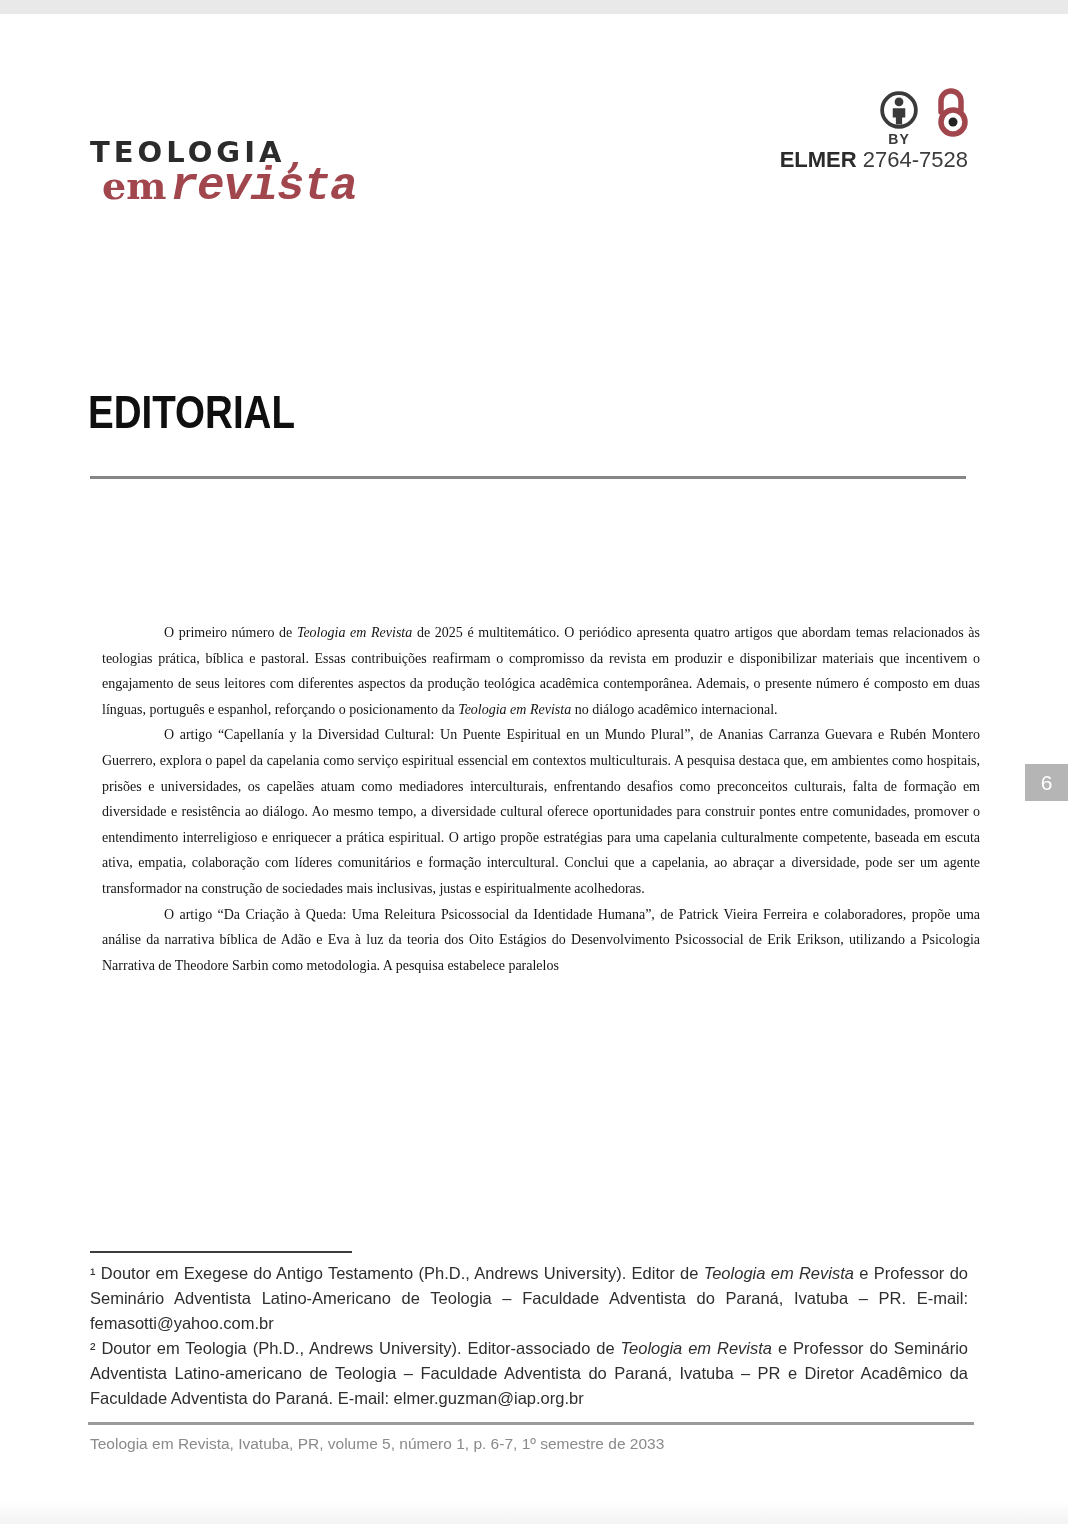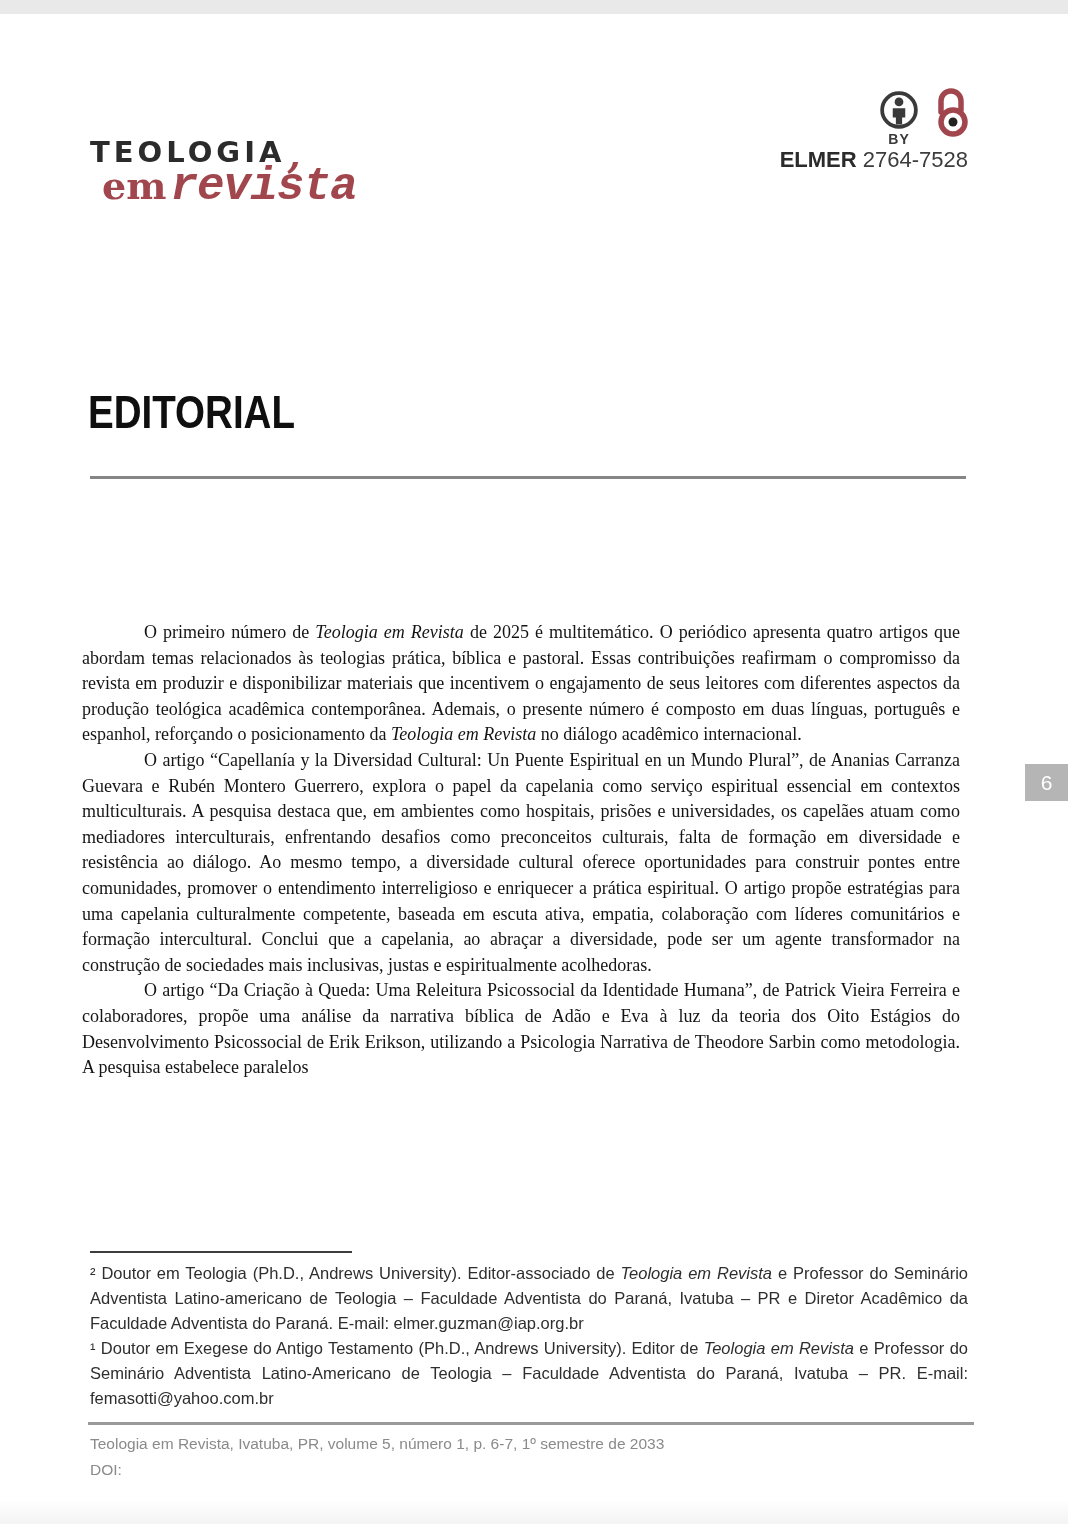--- a/index.html
+++ b/index.html
@@ -45,22 +45,22 @@
     color:#0f0f0f; letter-spacing:0px; transform:scaleX(0.82); transform-origin:left;
     white-space:nowrap;
   }
   .title-rule { position:absolute; left:90px; top:462px; width:876px; height:3px; background:#868686; }
   .authors {
     position:absolute; left:400px; top:529px; width:566px; text-align:right;
     font-weight:bold; font-size:19.5px; line-height:30px; color:#111;
   }
   
   .body-text {
-    position:absolute; left:82px; top:606px; width:878px;
-    font-family:"Liberation Serif", serif; font-size:18px; line-height:25.6px;
+    position:absolute; left:102px; top:606px; width:878px;
+    font-family:"Liberation Serif", serif; font-size:14px; line-height:25.6px;
     color:#141414; text-align:justify;
   }
   .body-text p { text-indent:62px; }
   .it { font-style:italic; }
   
   .page-badge {
     position:absolute; right:0; top:750px; width:43px; height:37px;
     background:#b5b5b5; color:#ffffff; font-size:21px;
     display:flex; align-items:center; justify-content:center;
   }
@@ -125,24 +125,23 @@
   <div class="body-text">
       <p><span>O primeiro número de </span><span class="it">Teologia em Revista</span><span> de 2025 é multitemático. O periódico apresenta quatro artigos que abordam temas relacionados às teologias prática, bíblica e pastoral. Essas contribuições reafirmam o compromisso da revista em produzir e disponibilizar materiais que incentivem o engajamento de seus leitores com diferentes aspectos da produção teológica acadêmica contemporânea. Ademais, o presente número é composto em duas línguas, português e espanhol, reforçando o posicionamento da </span><span class="it">Teologia em Revista</span><span> no diálogo acadêmico internacional.</span></p>
       <p><span>O artigo “Capellanía y la Diversidad Cultural: Un Puente Espiritual en un Mundo Plural”, de Ananias Carranza Guevara e Rubén Montero Guerrero, explora o papel da capelania como serviço espiritual essencial em contextos multiculturais. A pesquisa destaca que, em ambientes como hospitais, prisões e universidades, os capelães atuam como mediadores interculturais, enfrentando desafios como preconceitos culturais, falta de formação em diversidade e resistência ao diálogo. Ao mesmo tempo, a diversidade cultural oferece oportunidades para construir pontes entre comunidades, promover o entendimento interreligioso e enriquecer a prática espiritual. O artigo propõe estratégias para uma capelania culturalmente competente, baseada em escuta ativa, empatia, colaboração com líderes comunitários e formação intercultural. Conclui que a capelania, ao abraçar a diversidade, pode ser um agente transformador na construção de sociedades mais inclusivas, justas e espiritualmente acolhedoras.</span></p>
       <p><span>O artigo “Da Criação à Queda: Uma Releitura Psicossocial da Identidade Humana”, de Patrick Vieira Ferreira e colaboradores, propõe uma análise da narrativa bíblica de Adão e Eva à luz da teoria dos Oito Estágios do Desenvolvimento Psicossocial de Erik Erikson, utilizando a Psicologia Narrativa de Theodore Sarbin como metodologia. A pesquisa estabelece paralelos</span></p>
     </div>
 
   <div class="page-badge">6</div>
 
   <div class="fn-rule"></div>
   <div class="footnotes">
+      <p><span>¹ Doutor em Exegese do Antigo Testamento (Ph.D., Andrews University). Editor de </span><span class="it">Teologia em Revista</span><span> e Professor do Seminário Adventista Latino-Americano de Teologia – Faculdade Adventista do Paraná, Ivatuba – PR. E-mail: femasotti@yahoo.com.br</span></p>
       <p><span>² Doutor em Teologia (Ph.D., Andrews University). Editor-associado de </span><span class="it">Teologia em Revista</span><span> e Professor do Seminário Adventista Latino-americano de Teologia – Faculdade Adventista do Paraná, Ivatuba – PR e Diretor Acadêmico da Faculdade Adventista do Paraná. E-mail: elmer.guzman@iap.org.br</span></p>
-      <p><span>¹ Doutor em Exegese do Antigo Testamento (Ph.D., Andrews University). Editor de </span><span class="it">Teologia em Revista</span><span> e Professor do Seminário Adventista Latino-Americano de Teologia – Faculdade Adventista do Paraná, Ivatuba – PR. E-mail: femasotti@yahoo.com.br</span></p>
     </div>
 
   <div class="footer-rule"></div>
   <div class="footer">
     <div>Teologia em Revista, Ivatuba, PR, volume 5, número 1, p. 6-7, 1º semestre de 2033</div>
-    <div>DOI:</div>
   </div>
 
   <div class="page-bottom-shade"></div>
 </div>
 
 </body></html>

